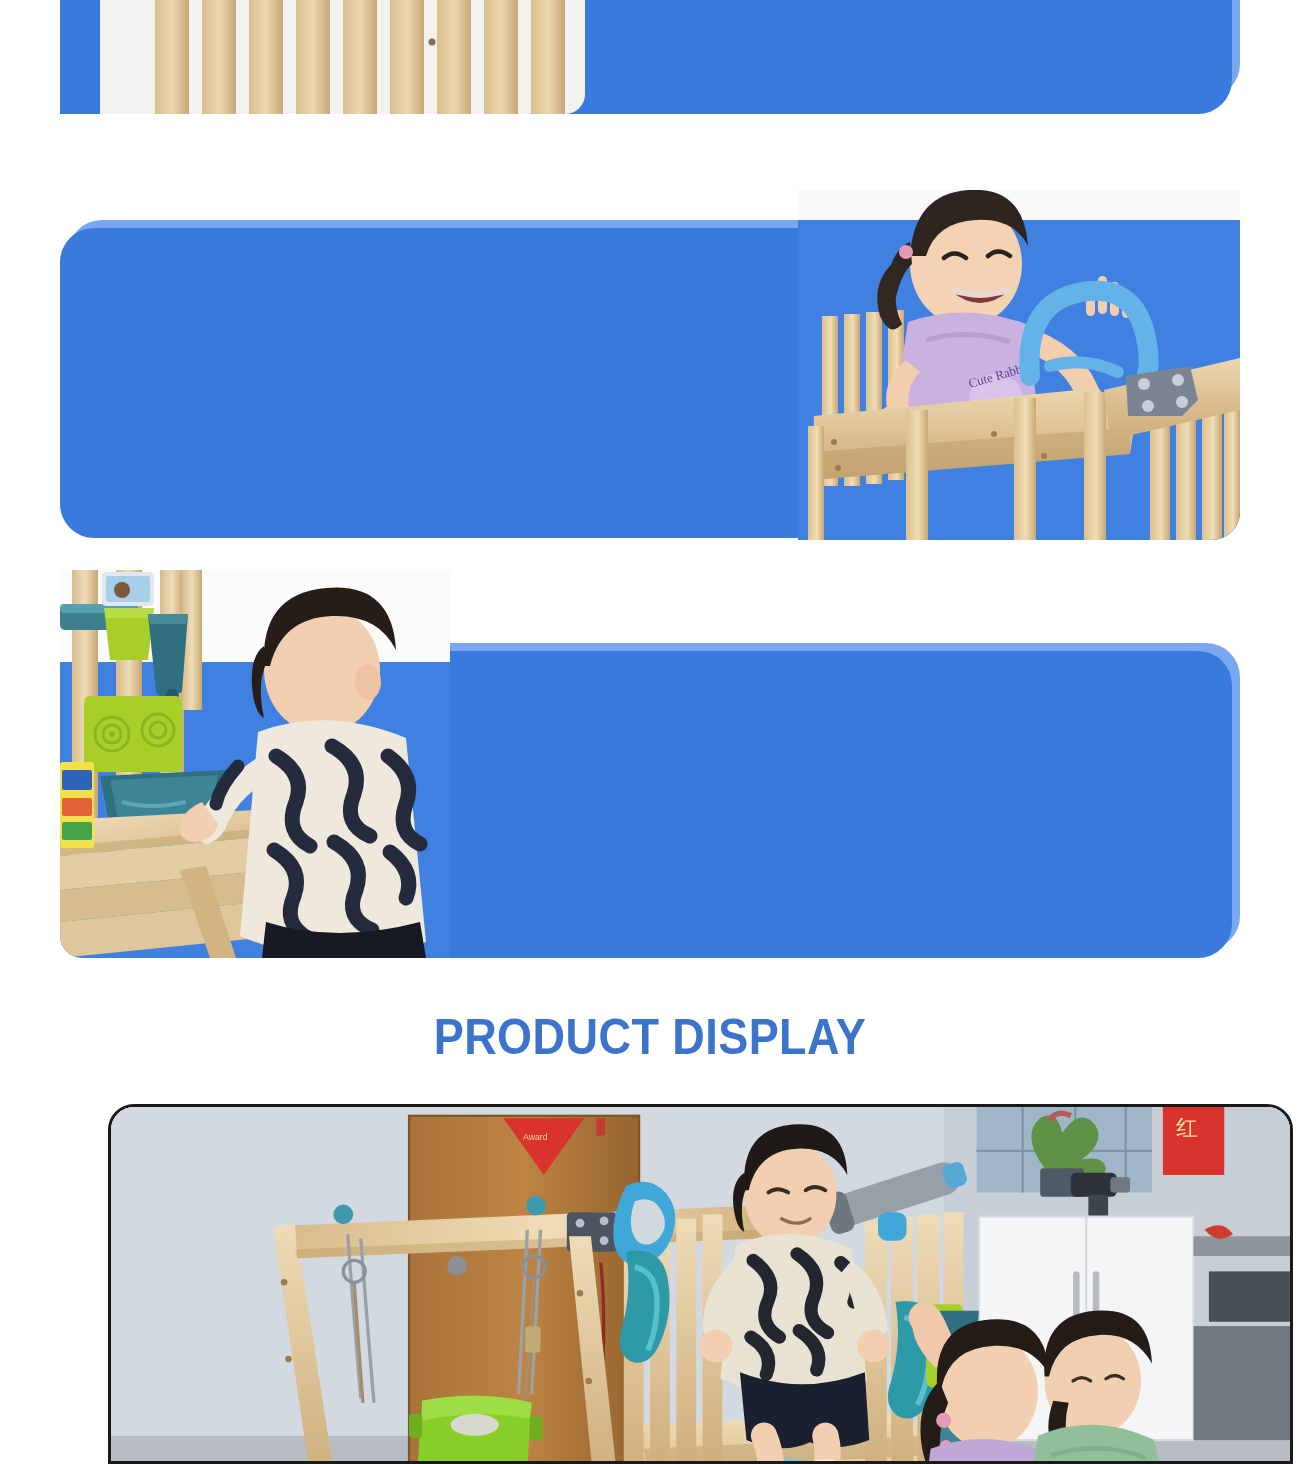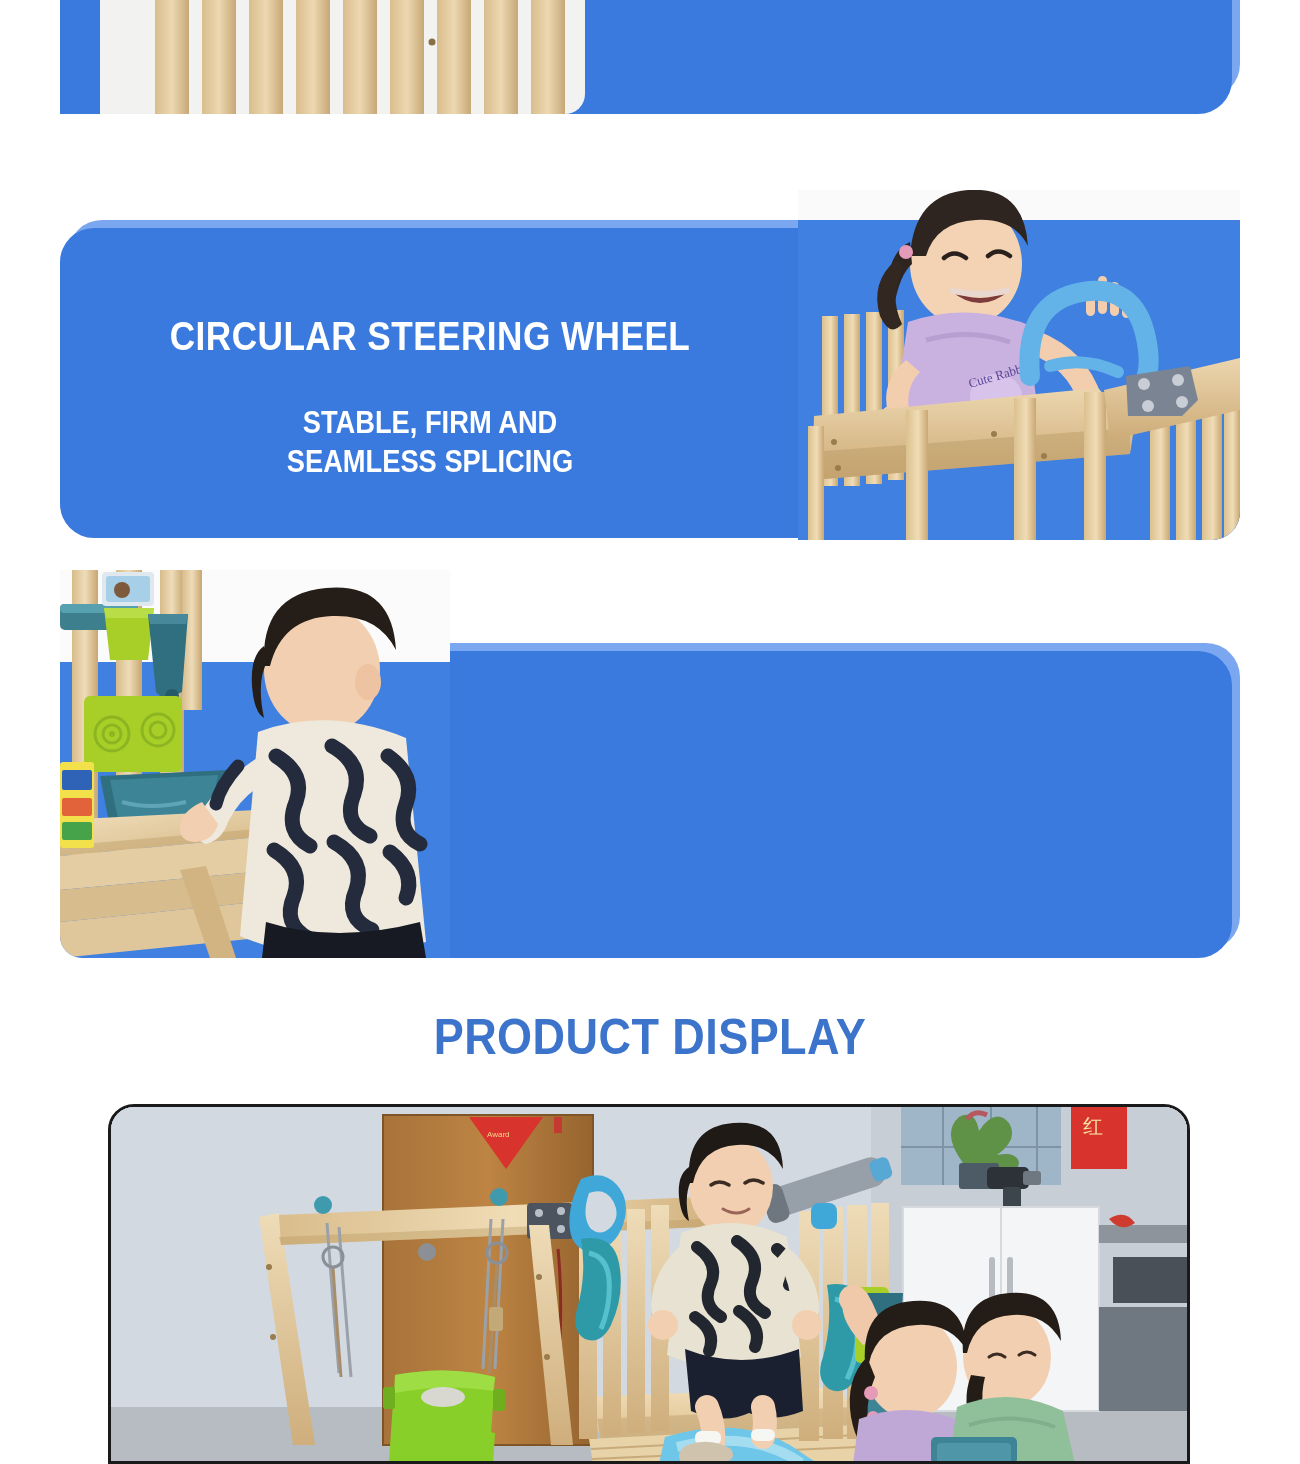--- a/index.html
+++ b/index.html
@@ -72,21 +72,21 @@
     color: #3d74cb;
     letter-spacing: 0.5px;
     transform: scaleX(0.9);
   }
 
   
   #product-photo {
     position: absolute;
     left: 108px;
     top: 1104px;
-    width: 1082px;
+    width: 1185px;
     height: 360px;
     border: 3px solid #1a1a1a;
     border-radius: 26px 26px 0 0;
     overflow: hidden;
     background: #cfd6dd;
   }
 </style>
 </head>
 <body>
 
@@ -242,25 +242,20 @@
 
         <g fill="#9b7c4d">
           <circle cx="36" cy="252" r="3"></circle>
             <circle cx="40" cy="278" r="3"></circle>
           <circle cx="196" cy="244" r="3"></circle>
             <circle cx="246" cy="266" r="3"></circle>
         </g>
       </svg>
     </div>
 
-    <div class="panel-text" style="left:60px; top:8px; width:740px;">
-      <div class="feat-title" style="margin-top:86px;">CIRCULAR STEERING WHEEL</div>
-      <div class="feat-sub" style="margin-top:44px;">STABLE, FIRM AND</div>
-      <div class="feat-sub">SEAMLESS SPLICING</div>
-    </div>
   </div>
 
   <div class="panel-wrap" style="left:0; top:643px; width:1300px; height:320px;">
 
     <div class="panel-shadow" style="left:68px; top:0px; width:1172px; height:307px;"></div>
 
     <div class="panel-main" style="left:60px; top:8px; width:1172px; height:307px;"></div>
 
     <div class="photo" style="left:60px; top:-73px; width:390px; height:388px; border-radius:0 0 0 22px;">
       <svg viewBox="0 0 390 388" preserveAspectRatio="xMidYMid slice">

